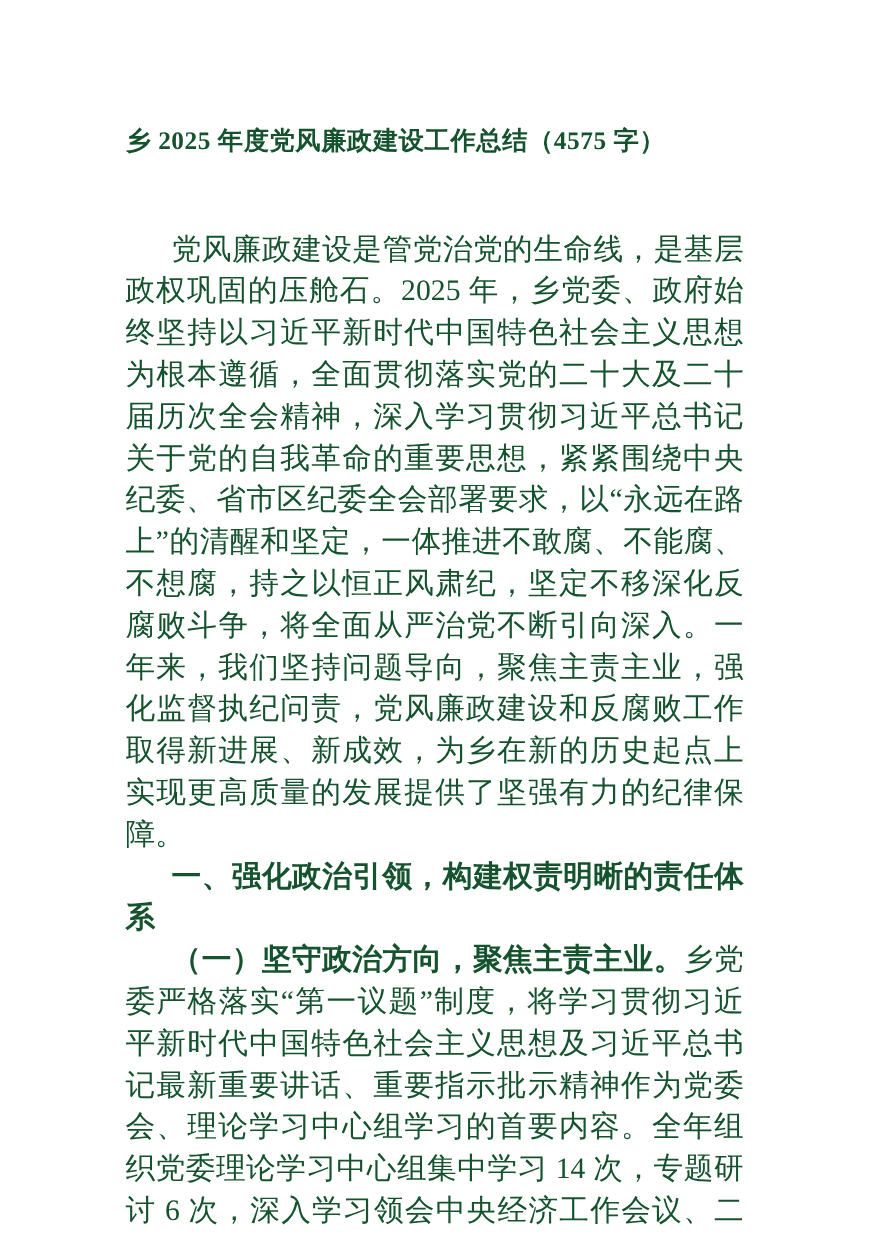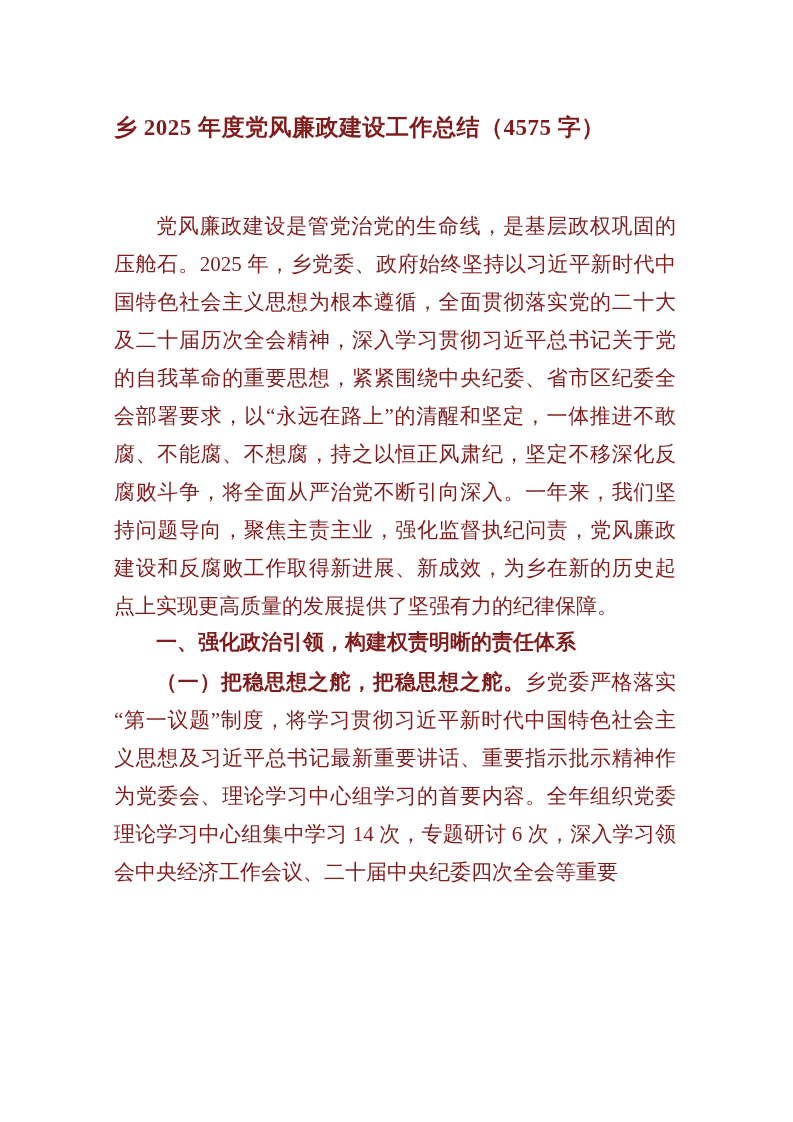--- a/index.html
+++ b/index.html
@@ -7,62 +7,62 @@
     padding: 0;
     background: #ffffff;
   }
   .page {
     position: relative;
     width: 793px;
     height: 1122px;
     background: #ffffff;
     overflow: hidden;
     font-family: "Liberation Serif", "DejaVu Serif", serif;
-    color: #7f1d1d;
+    color: #14532d;
   }
   .content {
     position: absolute;
     left: 114px;
     top: 107px;
     width: 562px;
   }
   .doc-title {
     font-size: 23px;
     font-weight: bold;
     line-height: 42px;
     margin: 0 0 58px 0;
     letter-spacing: 0.5px;
     text-align: left;
   }
   .para {
-    font-size: 21px;
+    font-size: 27px;
     line-height: 38px;
     margin: 0;
     text-align: justify;
     text-align-last: left;
     text-indent: 42px;
   }
   .para.heading {
     font-weight: bold;
-    font-family: Liberation Mono, monospace;
+    font-family: Liberation Serif, serif;
   }
   .bold-lead {
     font-weight: bold;
     font-family: "Liberation Sans", "DejaVu Sans", sans-serif;
   }
 </style>
 </head>
 <body>
 
 <div class="page">
   <div class="content">
 
     <h1 class="doc-title">乡 2025 年度党风廉政建设工作总结（4575 字）</h1>
 
     <p class="para">党风廉政建设是管党治党的生命线，是基层政权巩固的压舱石。2025 年，乡党委、政府始终坚持以习近平新时代中国特色社会主义思想为根本遵循，全面贯彻落实党的二十大及二十届历次全会精神，深入学习贯彻习近平总书记关于党的自我革命的重要思想，紧紧围绕中央纪委、省市区纪委全会部署要求，以“永远在路上”的清醒和坚定，一体推进不敢腐、不能腐、不想腐，持之以恒正风肃纪，坚定不移深化反腐败斗争，将全面从严治党不断引向深入。一年来，我们坚持问题导向，聚焦主责主业，强化监督执纪问责，党风廉政建设和反腐败工作取得新进展、新成效，为乡在新的历史起点上实现更高质量的发展提供了坚强有力的纪律保障。</p>
 
     <p class="para heading">一、强化政治引领，构建权责明晰的责任体系</p>
 
 
-    <p class="para"><span class="bold-lead">（一）把稳思想之舵，把稳思想之舵。</span><span>乡党委严格落实“第一议题”制度，将学习贯彻习近平新时代中国特色社会主义思想及习近平总书记最新重要讲话、重要指示批示精神作为党委会、理论学习中心组学习的首要内容。全年组织党委理论学习中心组集中学习 14 次，专题研讨 6 次，深入学习领会中央经济工作会议、二十届中央纪委四次全会等重要</span></p>
+    <p class="para"><span class="bold-lead">（一）坚守政治方向，聚焦主责主业。</span><span>乡党委严格落实“第一议题”制度，将学习贯彻习近平新时代中国特色社会主义思想及习近平总书记最新重要讲话、重要指示批示精神作为党委会、理论学习中心组学习的首要内容。全年组织党委理论学习中心组集中学习 14 次，专题研讨 6 次，深入学习领会中央经济工作会议、二十届中央纪委四次全会等重要</span></p>
 
   </div>
 </div>
 
 </body></html>

